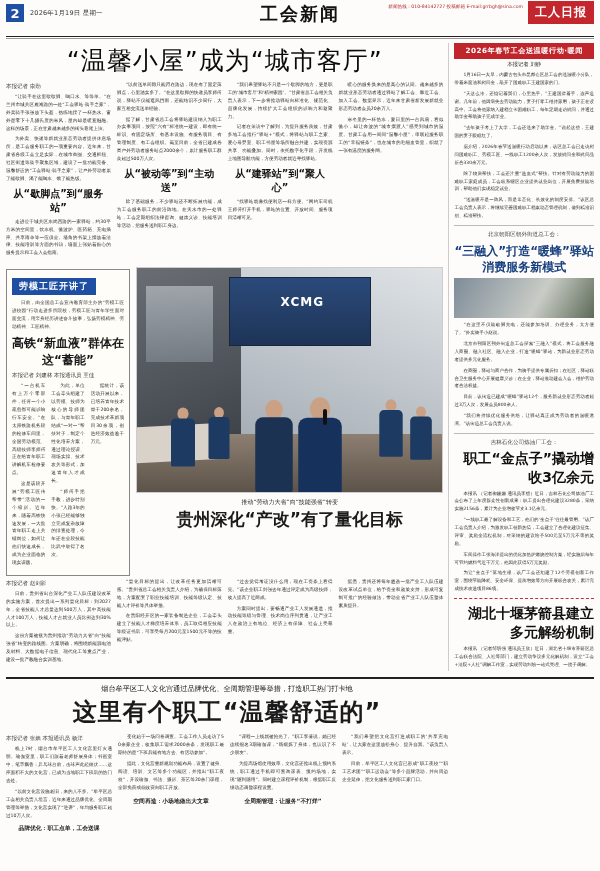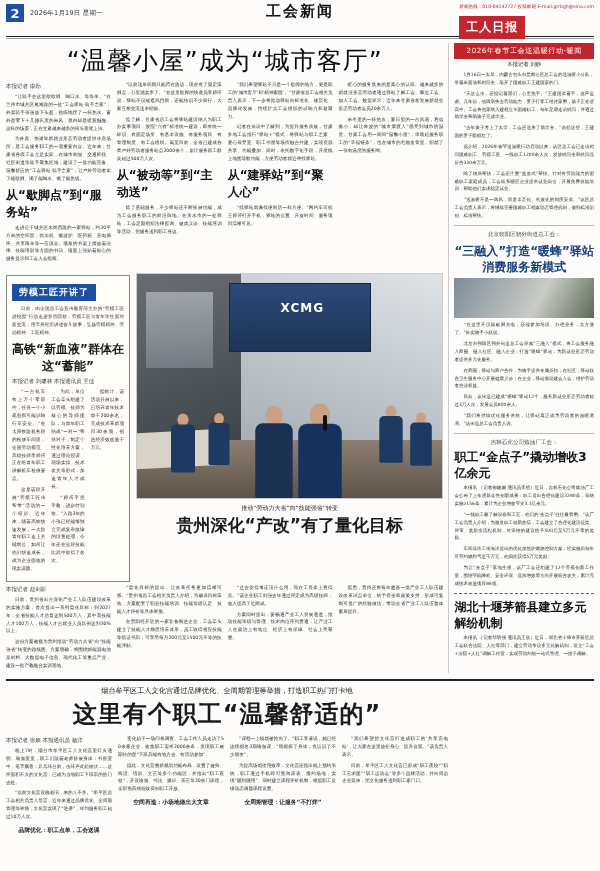--- a/index.html
+++ b/index.html
@@ -16,24 +16,24 @@
   
   .masthead{height:30px;display:flex;align-items:flex-start;padding-top:4px;position:relative;}
   .pagebox{
     width:18px;height:18px;background:#1f4fa3;color:#fff;
     font-size:13px;font-weight:bold;display:flex;align-items:center;justify-content:center;
     margin-right:6px;
   }
   .masthead-date{font-size:6.5px;color:#333;padding-top:5px;letter-spacing:.2px;}
   .masthead-center{
     position:absolute;left:50%;transform:translateX(-50%);
-    top:2px;font-size:15px;font-weight:bold;letter-spacing:2px;color:#111;
+    top:2px;font-size:18px;font-weight:bold;letter-spacing:2px;color:#111;
   }
   .masthead-right{
-    position:absolute;right:0;top:1px;display:flex;align-items:flex-start;gap:5px;flex-direction:column;
+    position:absolute;right:0;top:1px;display:flex;align-items:flex-start;gap:5px;
   }
   .mr-lines{font-size:4.6px;line-height:1.5;color:#b1262d;text-align:right;padding-top:3px;}
   .logo-red{
     background:#c4262e;color:#fff;font-size:12px;font-weight:bold;
     padding:3px 7px;letter-spacing:1px;
   }
   .rule{height:1px;background:#222;margin:2px 0 0 0;}
   .rule-thin{height:1px;background:#999;margin-top:1px;}
 
   
@@ -54,21 +54,21 @@
 
   
   .cols4{display:flex;gap:6px;}
   .cols3{display:flex;gap:6px;}
   .tcol{flex:1;}
   .ptxt{
     font-size:4.6px;line-height:1.72;text-align:justify;color:#2b2b2b;
     margin:0 0 3px 0;text-indent:9px;word-break:break-all;
   }
   .subhead{
-    font-size:12px;font-weight:bold;margin:4px 0 3px;color:#111;
+    font-size:10px;font-weight:bold;text-align:center;margin:4px 0 3px;color:#111;
   }
 
   
   .boxfeat{
     border:1px solid #888;margin-top:5px;padding:4px 5px 5px;background:#fffdf8;
   }
   .boxfeat-title{
     background:#1f4fa3;color:#fff;display:inline-block;font-size:9px;font-weight:bold;
     padding:2px 7px;letter-spacing:1px;margin-bottom:4px;
   }
@@ -115,40 +115,40 @@
   .cap-head{font-size:17px;font-weight:bold;text-align:center;margin:1px 0 4px;}
 
   
   .divider{height:2px;background:#222;margin:6px 0 0;}
   .bottom-shoulder{text-align:center;font-size:7.2px;margin:5px 0 2px;color:#111;}
   .bottom-head{text-align:center;font-size:24px;font-weight:bold;letter-spacing:1px;margin:1px 0 5px;}
   .bshade{font-size:5.8px;font-weight:bold;text-align:center;margin:5px 0 3px;}
 
   
   .redbar{
-    background:#c0252c;color:#fff;font-size:7.2px;font-weight:normal;text-align:center;
+    background:#c0252c;color:#fff;font-size:7.2px;font-weight:bold;text-align:center;
     padding:3px 0;letter-spacing:.5px;
   }
   .rail-head{
     font-size:13px;font-weight:bold;text-align:center;color:#b5242b;margin:5px 0 4px;
     letter-spacing:.5px;
   }
   .rail-head-blue{
     font-size:12px;font-weight:bold;text-align:center;color:#18407f;margin:4px 0 3px;line-height:1.35;
   }
   .rail-sub{font-size:5.4px;text-align:center;color:#333;margin:2px 0 3px;}
   .rail-txt{
     font-size:4.5px;line-height:1.75;text-align:justify;color:#2d2d2d;margin:0 0 3px;
     text-indent:9px;word-break:break-all;
   }
   .rail-hr{height:1px;background:#bbb;margin:5px 0;}
   .rail-dash{height:0;border-top:1px dashed #b33;margin:5px 0;}
   .mini-photo{width:100%;height:40px;background:linear-gradient(120deg,#7e8c99,#c9ccc6 60%,#5c6a57);margin:3px 0;}
   .rail-kicker{font-size:5.6px;text-align:center;color:#444;margin:3px 0 1px;}
-  .rail-head-small{font-size:12px;font-weight:bold;text-align:left;margin:2px 0 3px;color:#111;line-height:1.35;}
+  .rail-head-small{font-size:14px;font-weight:bold;text-align:right;margin:2px 0 3px;color:#111;line-height:1.35;}
 </style>
 </head>
 <body>
 
 <div class="page">
 
   <div class="masthead">
     <div class="pagebox">2</div>
     <div class="masthead-date">2026年1月19日  星期一</div>
     <div class="masthead-center">工会新闻</div>

